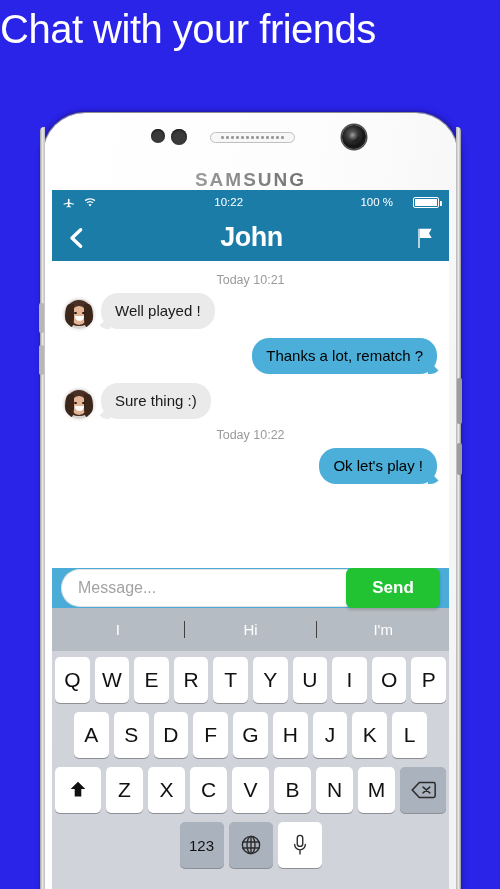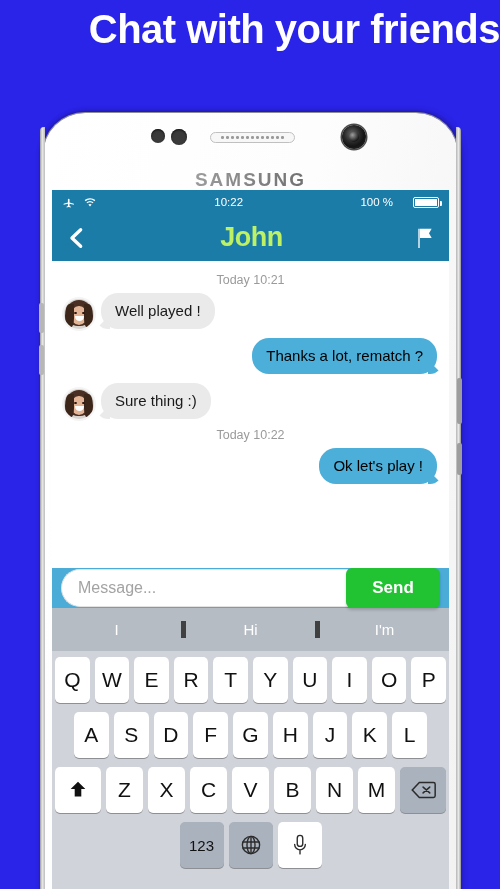--- a/index.html
+++ b/index.html
@@ -6,24 +6,24 @@
   html, body {
     width: 500px; height: 889px;
     overflow: hidden;
     font-family: "Liberation Sans", sans-serif;
   }
   body { background: #2A23E8; position: relative; }
 
   
   .headline {
     position: absolute; left: 0; top: 6px; width: 500px;
-    text-align: right;
+    text-align: left;
     color: #ffffff;
     font-size: 40px;
-    font-weight: bold;
+    font-weight: normal;
     line-height: 46px;
     letter-spacing: -0.5px;
   }
 
   
   .phone {
     position: absolute;
     left: 43px; top: 113px;
     width: 415px; height: 830px;
     background: linear-gradient(100deg,#ffffff 0%,#fdfdfd 50%,#f2f2f2 100%);
@@ -87,21 +87,21 @@
   }
   .sb-left { display:flex; align-items:center; gap:7px; }
   .sb-center { flex:1; text-align:center; }
   .sb-right { display:flex; align-items:center; gap:20px; }
   .battery { width:26px; height:11px; border:1.5px solid #fff; border-radius:2px; position:relative; }
   .battery::after{content:"";position:absolute;right:-4px;top:3px;width:2.5px;height:5px;background:#fff;border-radius:0 1px 1px 0;}
   .battery i { position:absolute; left:1px; top:1px; bottom:1px; right:1px; background:#fff; display:block;}
 
   
   .navbar {
-    height:47px; background:#1B7CA8; color:#bef264;
+    height:47px; background:#1B7CA8; color:#ffffff;
     display:flex; align-items:center; padding:0 14px;
   }
   .nav-title { flex:1; text-align:center; font-size:27px; font-weight:bold; letter-spacing:-0.5px; }
   .back-chevron { width:22px; height:22px; }
   .flag-icon { width:20px; height:24px; }
 
   
   .convo { height:307px; background:#fff; padding:10px 12px 0 12px; position:relative; }
   .daystamp { text-align:center; color:#9a9a9a; font-size:12.5px; margin:2px 0 6px 0; }
   .row { display:flex; align-items:flex-end; margin-bottom:9px; }
@@ -156,21 +156,21 @@
     color:#fff; font-size:17px; font-weight:bold;
     margin-left:-10px; box-shadow:0 2px 3px rgba(0,0,0,.18);
   }
 
   
   .suggest {
     height:43px; background:#B6BCC4; display:flex; align-items:center;
     color:#fff; font-size:15px;
   }
   .suggest div { flex:1; text-align:center; }
-  .suggest div + div { border-left:5px solid #404040; }
+  .suggest div + div { border-left:1px solid #404040; }
 
   
   .keyboard { background:#D0D4DA; padding:6px 3px 0 3px; height:264px; }
   .krow { display:flex; justify-content:center; gap:5px; margin-bottom:9px; }
   .key {
     background:#fff; border-radius:5px; height:46px;
     display:flex; align-items:center; justify-content:center;
     font-size:21px; color:#111; box-shadow:0 1px 0 #8d8f94;
     flex:1;
   }

